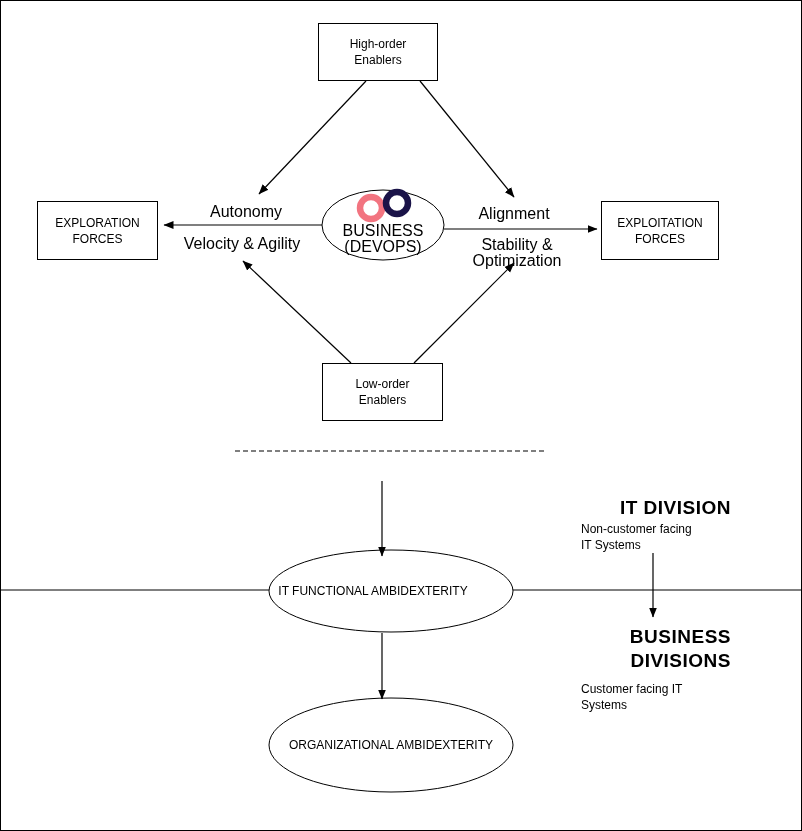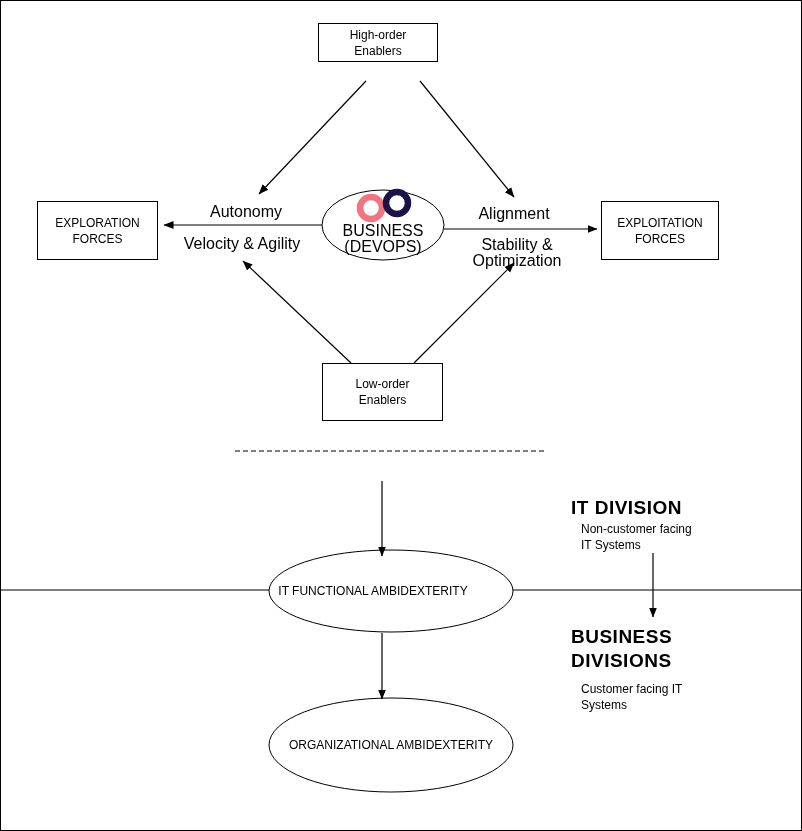--- a/index.html
+++ b/index.html
@@ -29,21 +29,21 @@
     text-align:center;
     font-size:16px;line-height:16px;
   }
   .ellipse-label{
     position:absolute;
     text-align:center;
     font-size:12px;line-height:14px;
   }
   .big-title{
     position:absolute;
-    text-align:left;
+    text-align:right;
     font-size:19px;line-height:24px;
     font-weight:bold;
     letter-spacing:0.5px;
   }
   .sub{
     position:absolute;
     text-align:left;
     font-size:12px;line-height:16px;
   }
 </style>
@@ -80,21 +80,21 @@
     </g>
 
     <ellipse cx="390" cy="590" rx="122" ry="41" fill="#fff" stroke="#000" stroke-width="1"></ellipse>
     <ellipse cx="390" cy="744" rx="122" ry="47" fill="#fff" stroke="#000" stroke-width="1"></ellipse>
 
     <line x1="381" y1="480" x2="381" y2="555" stroke="#000" stroke-width="1.2" marker-end="url(#ah)"></line>
     <line x1="381" y1="632" x2="381" y2="698" stroke="#000" stroke-width="1.2" marker-end="url(#ah)"></line>
     <line x1="652" y1="552" x2="652" y2="616" stroke="#000" stroke-width="1.2" marker-end="url(#ah)"></line>
   </svg>
 
-  <div class="box" style="left:317px;top:22px;width:120px;height:39px">
+  <div class="box" style="left:317px;top:22px;width:120px;height:58px">
     <span class="pre">High-order
 Enablers</span>
   </div>
 
   <div class="box" style="left:36px;top:200px;width:121px;height:59px">
     <span class="pre">EXPLORATION
 FORCES</span>
   </div>
 
   <div class="box" style="left:600px;top:200px;width:118px;height:59px">

